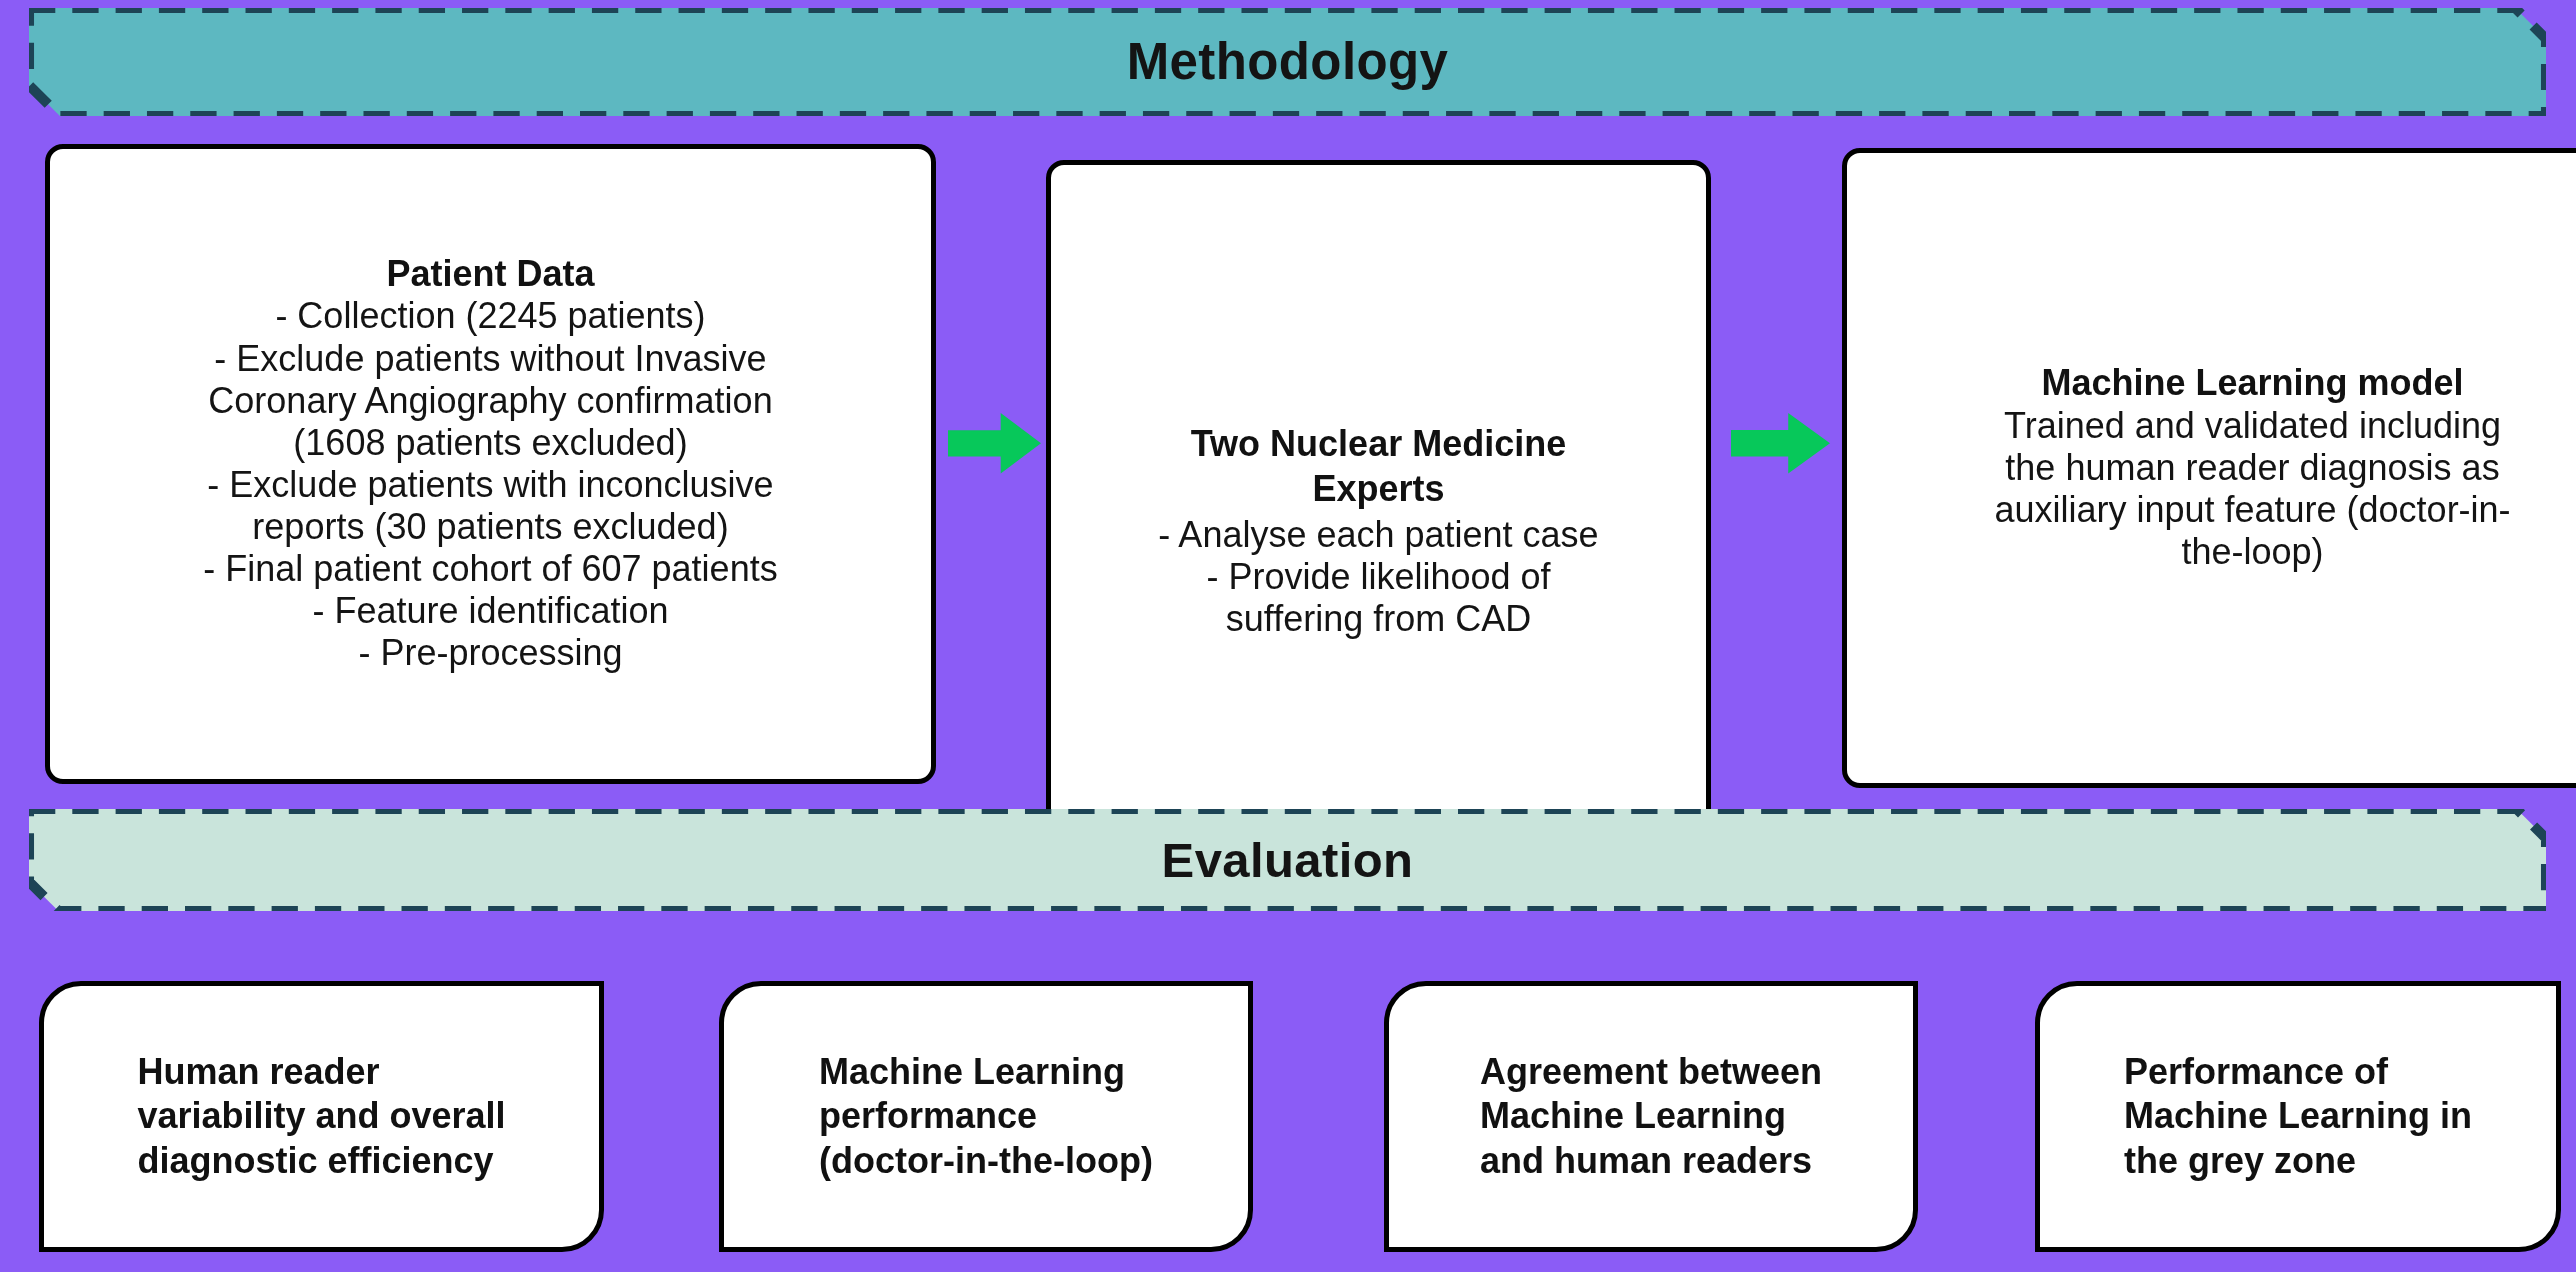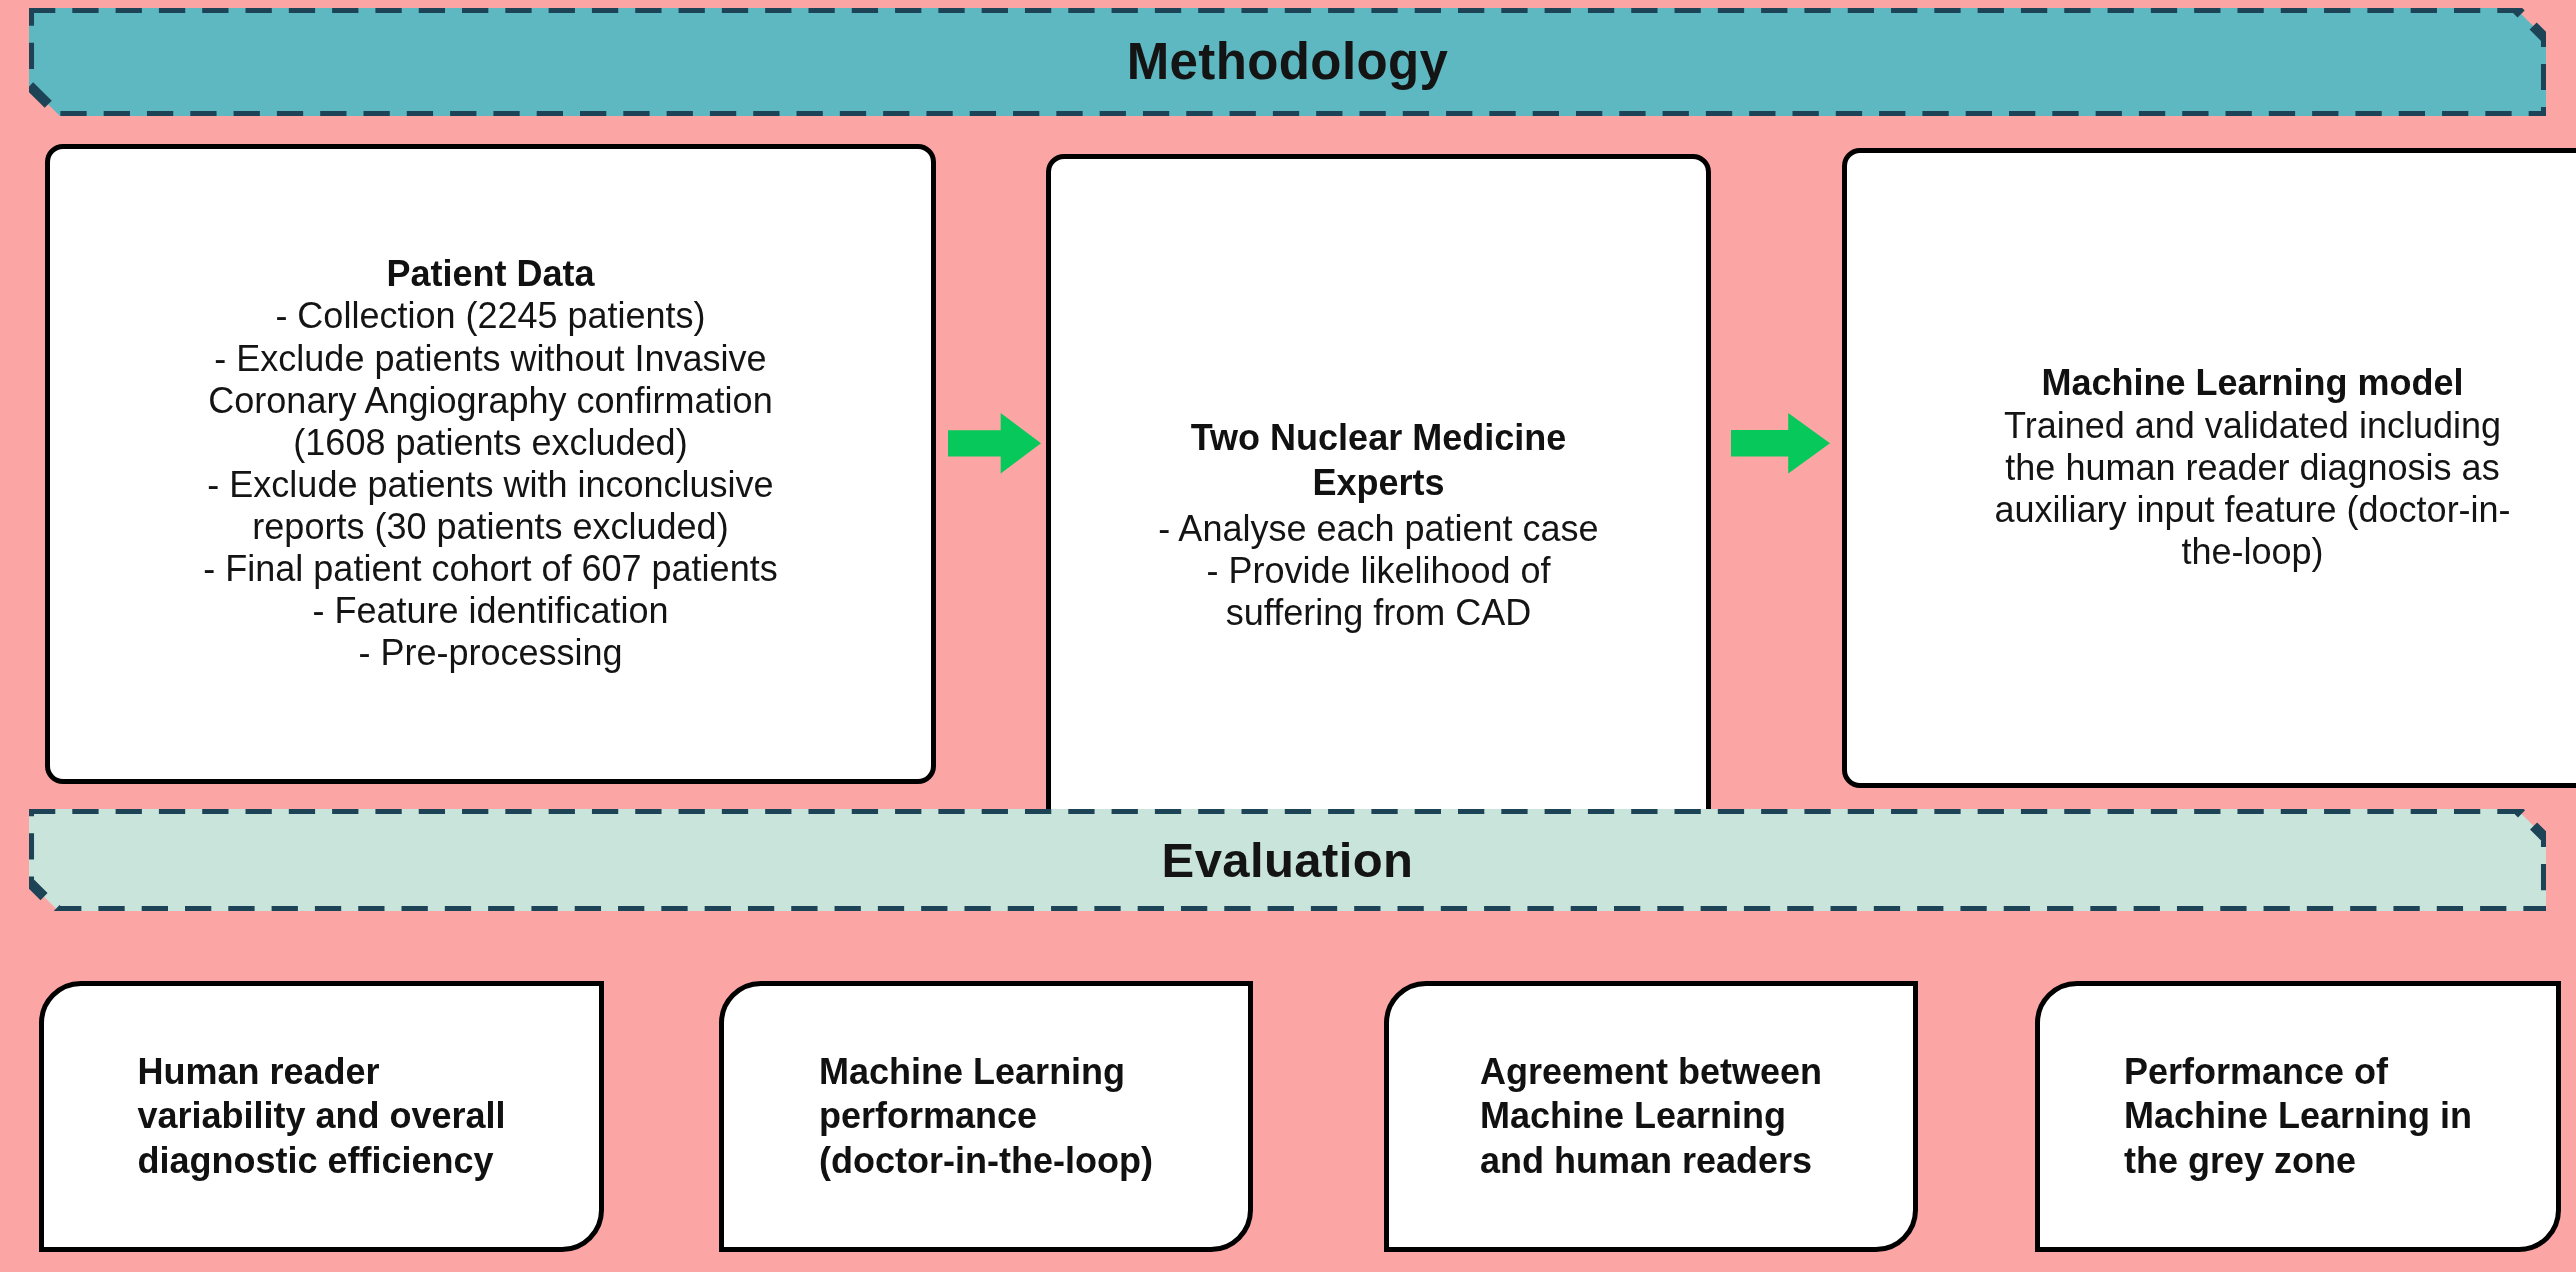--- a/index.html
+++ b/index.html
@@ -8,21 +8,21 @@
     height: 1273px;
     background: #ffffff;
     font-family: "Liberation Sans", sans-serif;
     overflow: hidden;
   }
 
   #canvas {
     position: relative;
     width: 2576px;
     height: 1273px;
-    background: #fca5a5;
+    background: #8b5cf6;
   }
 
   
   .banner {
     position: absolute;
     display: flex;
     align-items: center;
     justify-content: center;
   }
   .banner svg {
@@ -79,21 +79,21 @@
     margin-bottom: 1.5px;
   }
   .process-line {
     font-size: 36px;
     font-weight: normal;
     color: #141414;
     line-height: 1.17;
   }
 
   #box-patient-data   { left: 45px;   top: 144px; width: 891px; height: 640px; }
-  #box-experts        { left: 1046px; top: 154px; width: 665px;  height: 744px; }
+  #box-experts        { left: 1046px; top: 160px; width: 665px;  height: 744px; }
   #box-ml-model       { left: 1842px; top: 148px; width: 821px;  height: 640px; }
 
   #box-experts .process-title { margin-bottom: 4.6px; }
   #box-ml-model .process-title { margin-bottom: 1.5px; }
 
   
   .arrow {
     position: absolute;
     z-index: 5;
   }

